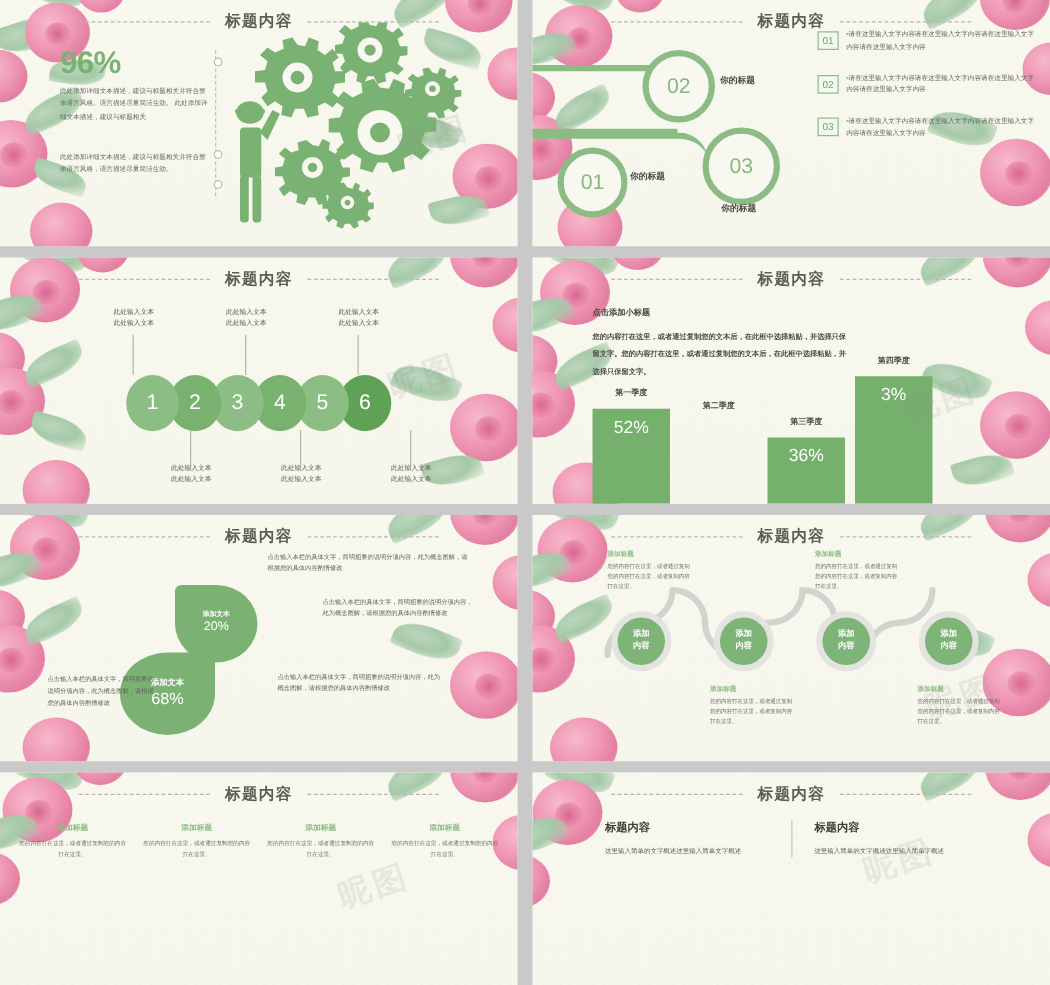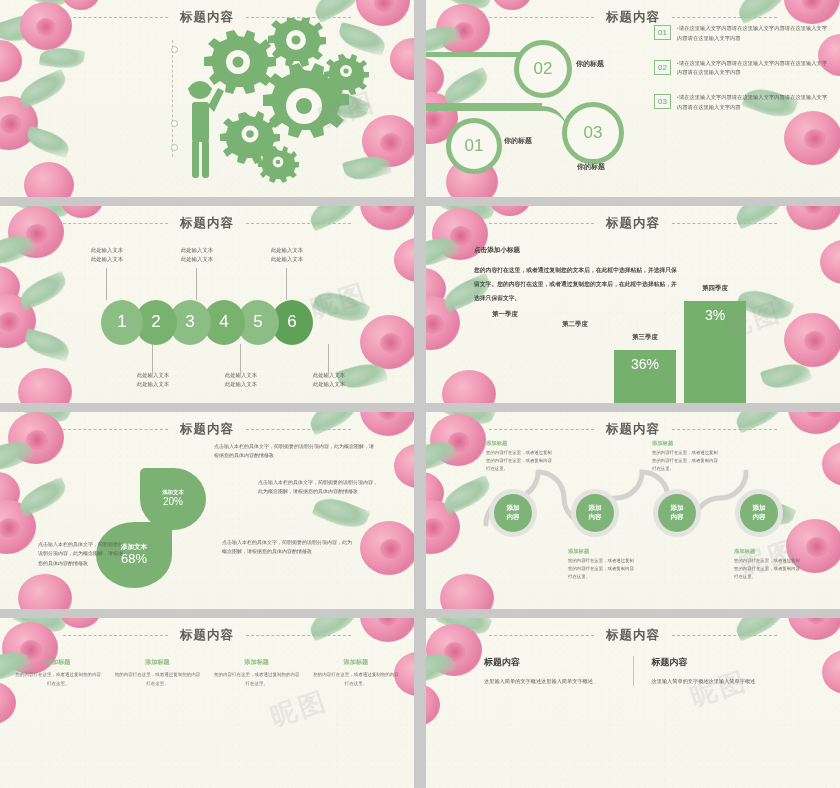--- a/index.html
+++ b/index.html
@@ -188,20 +188,25 @@
       <div class="rose core" style="left:88px;top:66px;width:22px;height:20px"></div>
       <div class="leaf alt" style="left:52px;top:90px;width:46px;height:22px;transform:rotate(-14deg)"></div>
     </div>
 
     <div class="s-head">
       <div class="dash"></div>
       <div class="s-title">标题内容</div>
       <div class="dash"></div>
     </div>
 
+    <div class="s1-left">
+      <div class="s1-pct">96%</div>
+      <div class="s1-p cn">此处添加详细文本描述，建议与标题相关并符合整体语言风格。语言描述尽量简洁生动。 此处添加详细文本描述，建议与标题相关</div>
+      <div class="s1-p s1-p2 cn">此处添加详细文本描述，建议与标题相关并符合整体语言风格，语言描述尽量简洁生动。</div>
+    </div>
     <div class="s1-rail">
       <div class="s1-dot" style="top:6px"></div>
       <div class="s1-dot" style="top:80px"></div>
       <div class="s1-dot" style="bottom:6px"></div>
     </div>
 
     <svg class="gears" viewBox="0 0 200 165">
       <g fill="#79b272">
         <g transform="translate(62,52)">
           <path d="M0,-34 L6,-33 L9,-40 L17,-37 L16,-30 L22,-26 L28,-31 L33,-24 L28,-20 L30,-13 L38,-13 L38,-4 L30,-3 L28,4 L34,9 L28,16 L22,12 L16,15 L17,22 L8,24 L5,17 L-2,17 L-5,24 L-13,22 L-12,15 L-18,11 L-24,15 L-29,8 L-24,3 L-26,-4 L-34,-4 L-34,-13 L-26,-14 L-24,-21 L-30,-26 L-24,-32 L-18,-28 L-11,-31 L-12,-38 L-4,-40 Z"></path>
@@ -447,20 +452,23 @@
       <div class="s-title">标题内容</div>
       <div class="dash"></div>
     </div>
 
     <div class="s4-txt">
       <div class="s4-h cn">点击添加小标题</div>
       <div class="s4-p cn">您的内容打在这里，或者通过复制您的文本后，在此框中选择粘贴，并选择只保留文字。您的内容打在这里，或者通过复制您的文本后，在此框中选择粘贴，并选择只保留文字。</div>
     </div>
 
     <div class="s4-chart">
+      <div class="s4-bar" style="left:2px;width:62px;height:76px">
+        <div class="s4-bv">52%</div>
+      </div>
       <div class="s4-bl" style="left:2px;width:62px;bottom:84px">第一季度</div>
 
       <div class="s4-bl" style="left:72px;width:62px;bottom:74px">第二季度</div>
 
       <div class="s4-bar" style="left:142px;width:62px;height:53px">
         <div class="s4-bv">36%</div>
       </div>
       <div class="s4-bl" style="left:142px;width:62px;bottom:61px">第三季度</div>
 
       <div class="s4-bar" style="left:212px;width:62px;height:102px">

